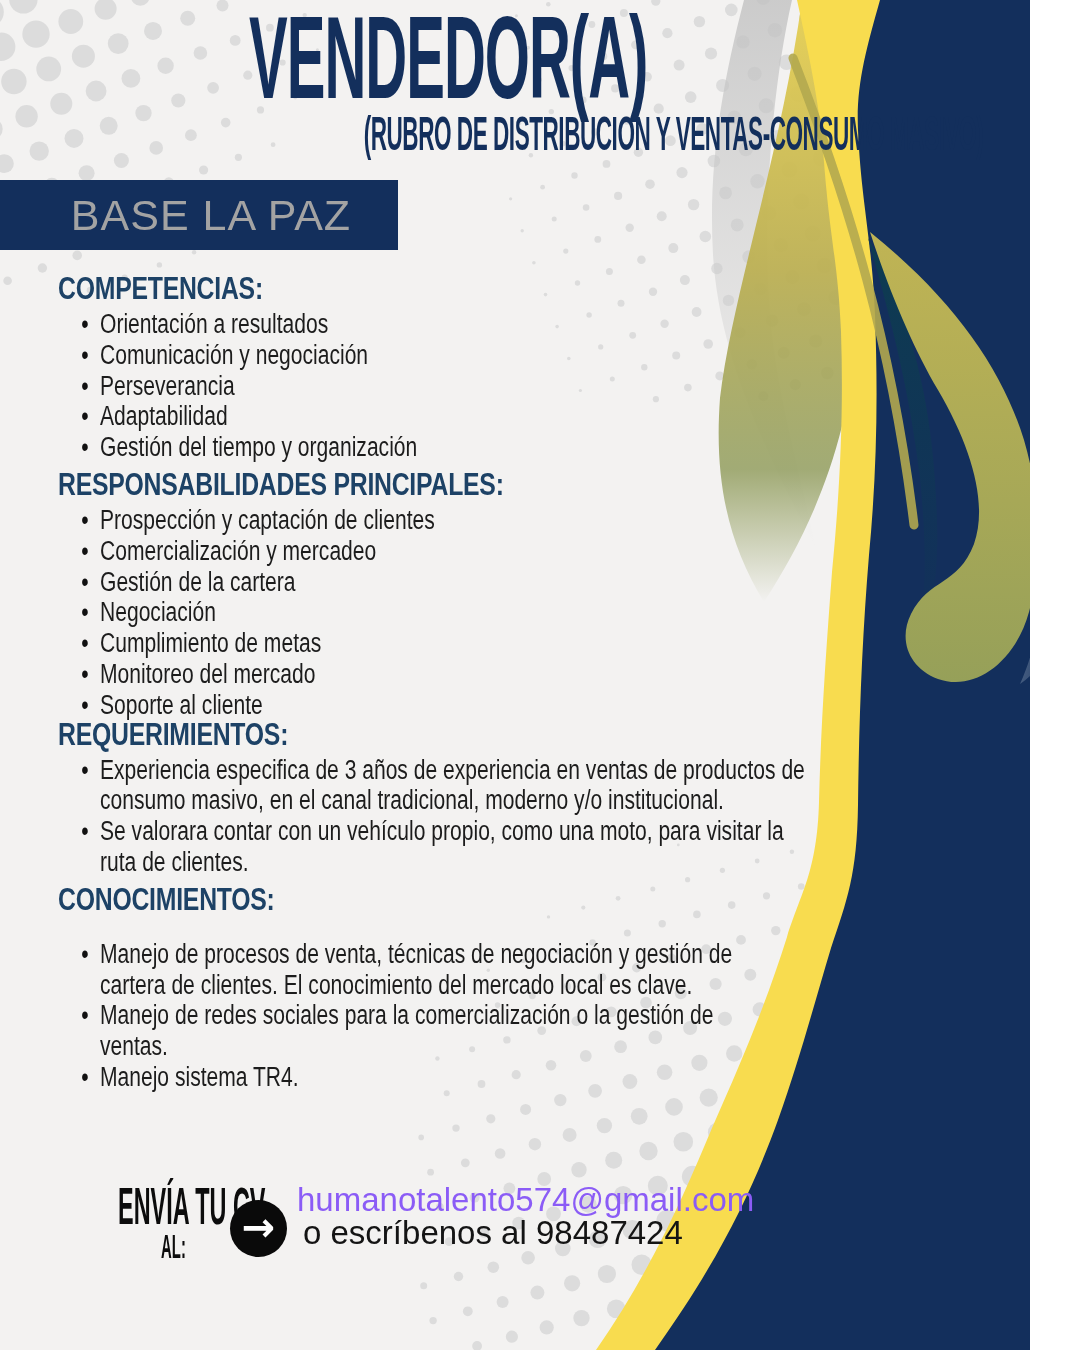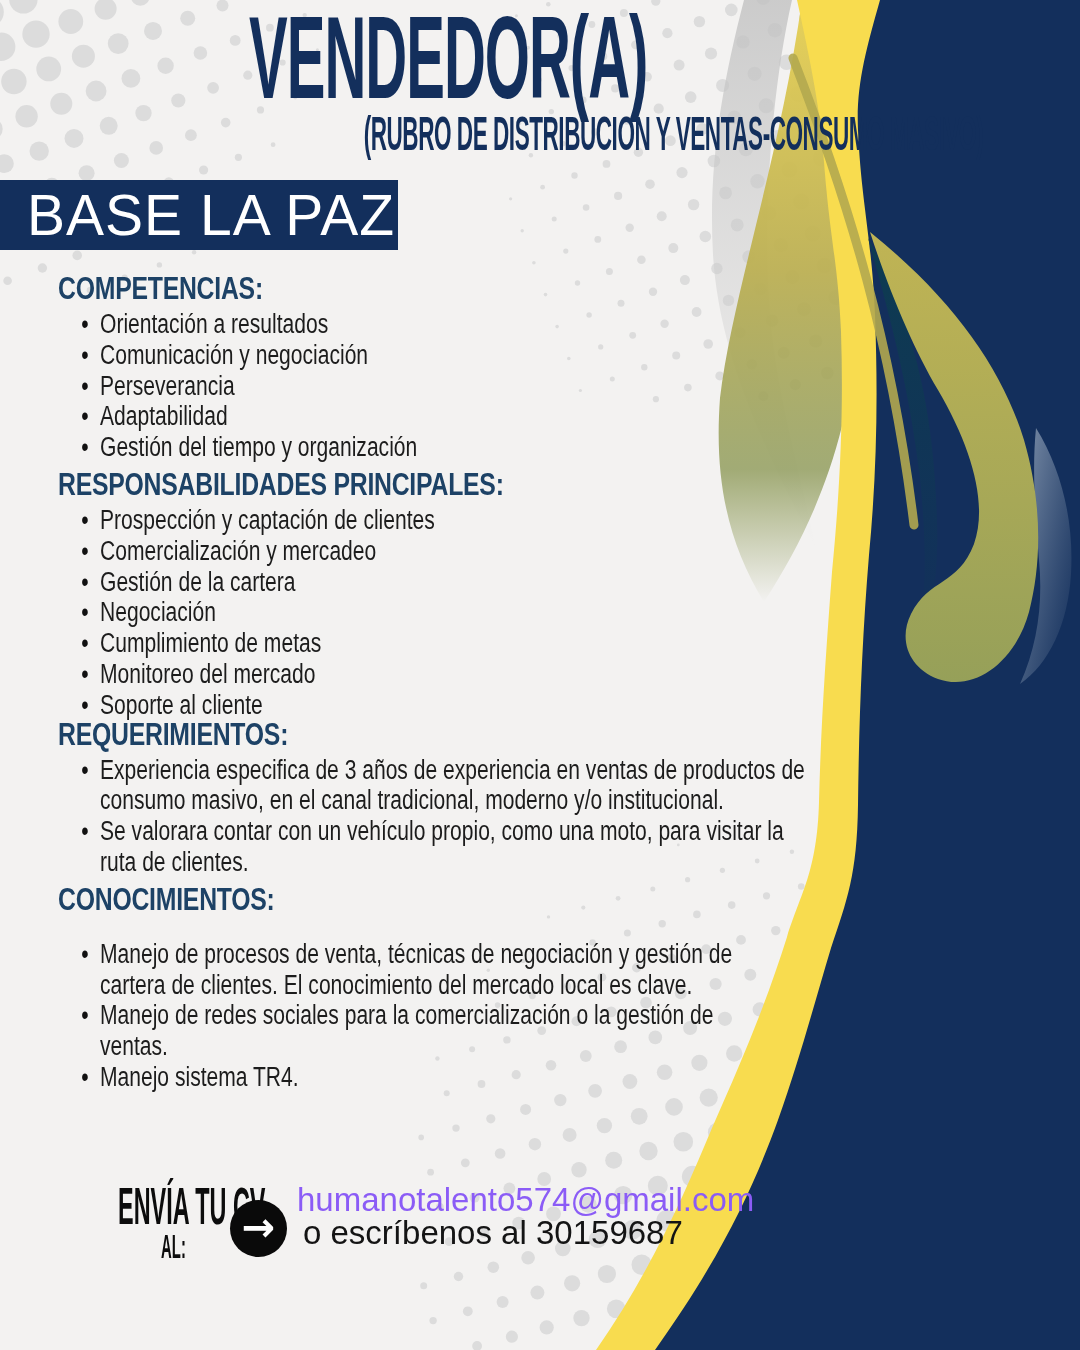--- a/index.html
+++ b/index.html
@@ -1,41 +1,41 @@
 <!DOCTYPE html>
 <html style="--bg: #f3f2f1; --navy: #132f5c; --heading: #1d4266; --yellow: #f8dc4f; --dot: #dcdcdc; --text: #1f1f1f;"><head>
 <meta charset="utf-8">
 <style>
   :root{
     --bg:#f3f2f1; --navy:#132f5c; --heading:#1d4266; --yellow:#f8dc4f;
     --dot:#dcdcdc; --text:#1f1f1f;
   }
   html,body{margin:0;padding:0;background:#ffffff;}
   .page{
-    position:relative;width:1080px;height:1350px;overflow:hidden;
-    background:var(--bg);font-family:"Liberation Sans",sans-serif;
+    position:relative;width:1004px;height:1350px;overflow:hidden;
+    background:var(--bg);font-family:"Liberation Sans",sans-serif;padding-left:26px;
   }
   svg.decor{position:absolute;left:0;top:0;}
 
   
   .title{
     position:absolute;left:0;top:-2px;width:896px;text-align:center;
     font-weight:bold;color:var(--navy);font-size:116px;line-height:1.04;
     white-space:nowrap;letter-spacing:-2px;
   }
   .title>span{display:inline-block;transform:scaleX(.5);transform-origin:50% 0;}
   .subtitle{
     position:absolute;left:0;top:108px;width:896px;text-align:left;
     font-weight:bold;color:var(--navy);font-size:49px;line-height:1.05;
     white-space:nowrap;letter-spacing:-1px;
   }
   .subtitle>span{display:inline-block;transform:scaleX(.46);transform-origin:50% 0;}
   .banner{
     position:absolute;left:0;top:180px;width:398px;height:70px;
-    background:var(--navy);color:#ffffff;font-size:57px;line-height:70px;
+    background:var(--navy);color:#a3a3a3;font-size:43px;line-height:70px;
     text-align:center;box-sizing:border-box;padding-left:24px;letter-spacing:1px;
   }
 
   
   .col{position:absolute;left:58px;top:276px;width:920px;color:var(--text);}
   .sec{margin:0 0 2px 0;}
   .sec h2{
     margin:0;font-size:31px;line-height:34px;font-weight:bold;color:var(--heading);
     letter-spacing:-.3px;transform:scaleX(.8);transform-origin:0 50%;white-space:nowrap;
   }
@@ -674,15 +674,15 @@
   <div class="cv1">
     <span>ENVÍA TU CV</span>
   </div>
   <div class="cv2">
     <span>AL:</span>
   </div>
   <div class="cta-circle">
     <span class="arrow">→</span>
   </div>
   <div class="mail1">humanotalento574@gmail.com</div>
-  <div class="mail2">o escríbenos al 30159687</div>
+  <div class="mail2">o escríbenos al 98487424</div>
 
 </div>
 
 </body></html>

